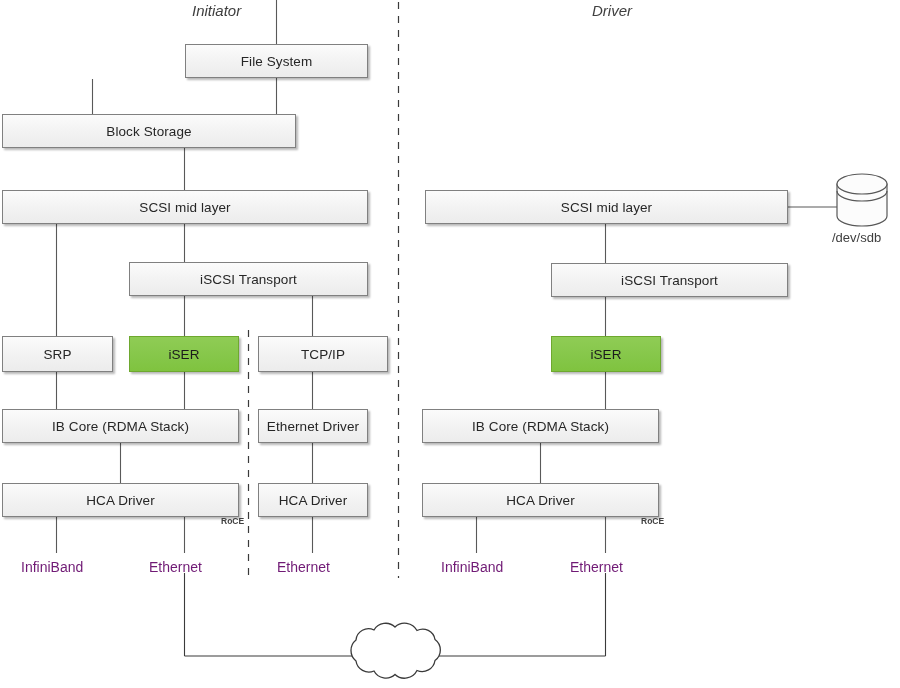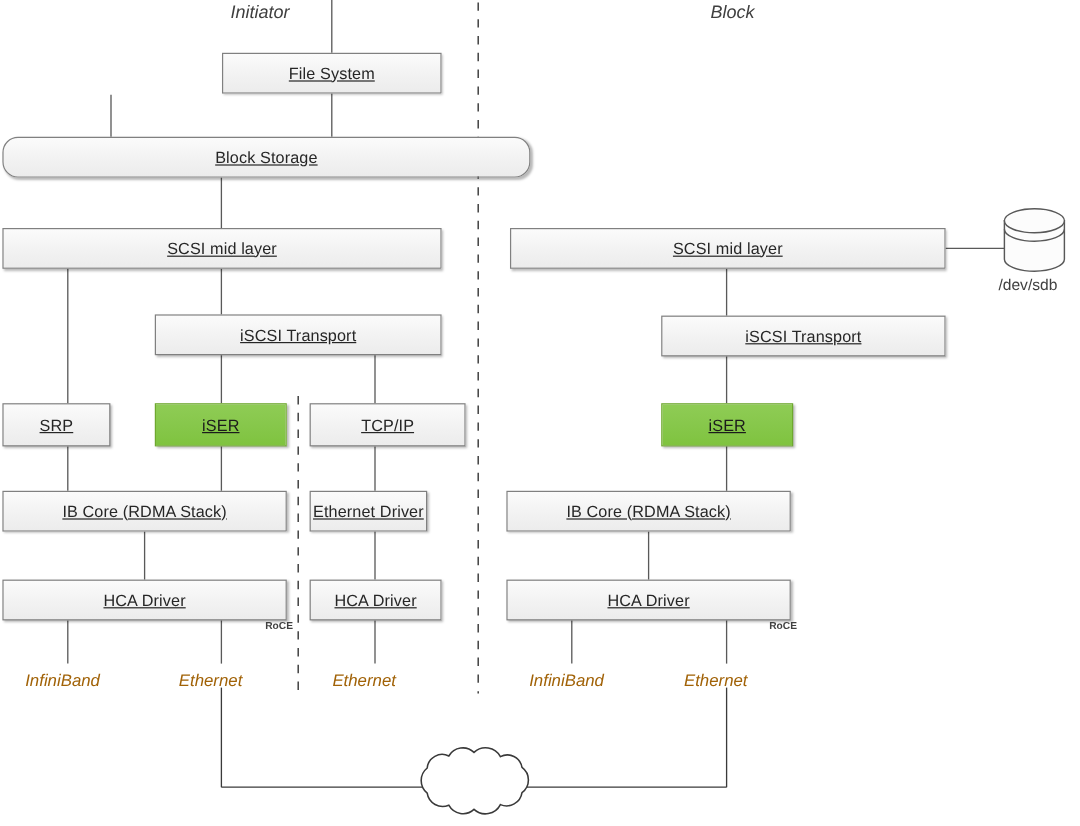--- a/index.html
+++ b/index.html
@@ -28,33 +28,31 @@
     border: 1px solid #808080;
     background: linear-gradient(to bottom, #fbfbfb 0%, #f2f2f2 55%, #ececec 100%);
     box-shadow: 1.5px 1.5px 2.0px rgba(0,0,0,0.28);
     display: flex;
     align-items: center;
     justify-content: center;
     color: #262626;
     font-size: 13.5px;
     letter-spacing: 0.1px;
     white-space: nowrap;
-    text-decoration: underline;
   }
   .node.accent {
     border: 1px solid #6ea82f;
     background: linear-gradient(to bottom, #8fcc55 0%, #86c74a 55%, #7fc33f 100%);
     color: #1b1b1b;
   }
   .plain-label {
     position: absolute;
-    color: #a16207;
+    color: #701a75;
     font-size: 14px;
     white-space: nowrap;
-    font-style: italic;
   }
   .section-label {
     position: absolute;
     color: #3f3f3f;
     font-size: 15px;
     white-space: nowrap;
     font-style: italic;
   }
   .tiny-label {
     position: absolute;
@@ -148,31 +146,31 @@
     </g>
 
     <g fill="#fcfcfc" stroke="#585858" stroke-width="1.2">
       <path d="M 837 184 L 837 216 a 25 10 0 0 0 50 0 L 887 184 Z"></path>
       <ellipse cx="862" cy="184" rx="25" ry="10"></ellipse>
       <path fill="none" d="M 837 191 a 25 10 0 0 0 50 0"></path>
     </g>
   </svg>
 
   <div class="section-label" style="left:192px; top:2px;">Initiator</div>
-  <div class="section-label" style="left:592px; top:2px;">Block</div>
+  <div class="section-label" style="left:592px; top:2px;">Driver</div>
 
   <div class="node" style="left:185px; top:44px; width:183px; height:34px;">File System</div>
-  <div class="node" style="left:2px; top:114px; width:440px; height:34px;border-radius:13px;">Block Storage</div>
+  <div class="node" style="left:2px; top:114px; width:294px; height:34px;">Block Storage</div>
   <div class="node" style="left:2px; top:190px; width:366px; height:34px;">SCSI mid layer</div>
   <div class="node" style="left:129px; top:262px; width:239px; height:34px;">iSCSI Transport</div>
-  <div class="node" style="left:2px; top:336px; width:90px; height:36px;">SRP</div>
+  <div class="node" style="left:2px; top:336px; width:111px; height:36px;">SRP</div>
   <div class="node accent" style="left:129px; top:336px; width:110px; height:36px;">iSER</div>
   <div class="node" style="left:258px; top:336px; width:130px; height:36px;">TCP/IP</div>
   <div class="node" style="left:2px; top:409px; width:237px; height:34px;">IB Core (RDMA Stack)</div>
-  <div class="node" style="left:258px; top:409px; width:98px; height:34px;">Ethernet Driver</div>
+  <div class="node" style="left:258px; top:409px; width:110px; height:34px;">Ethernet Driver</div>
   <div class="node" style="left:2px; top:483px; width:237px; height:34px;">HCA Driver</div>
   <div class="node" style="left:258px; top:483px; width:110px; height:34px;">HCA Driver</div>
 
   <div class="node" style="left:425px; top:190px; width:363px; height:34px;">SCSI mid layer</div>
   <div class="node" style="left:551px; top:263px; width:237px; height:34px;">iSCSI Transport</div>
   <div class="node accent" style="left:551px; top:336px; width:110px; height:36px;">iSER</div>
   <div class="node" style="left:422px; top:409px; width:237px; height:34px;">IB Core (RDMA Stack)</div>
   <div class="node" style="left:422px; top:483px; width:237px; height:34px;">HCA Driver</div>
 
   <div class="tiny-label" style="left:192px; top:516px;">RoCE</div>

